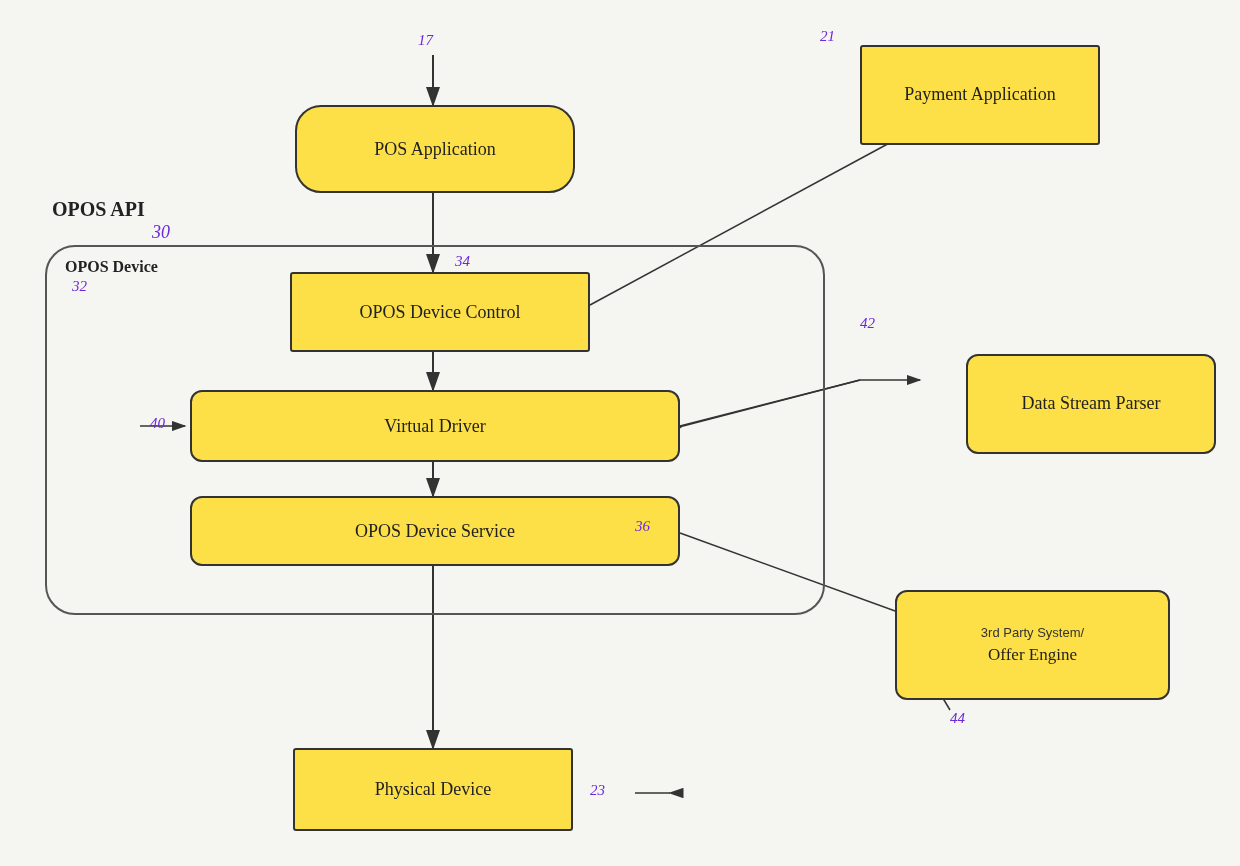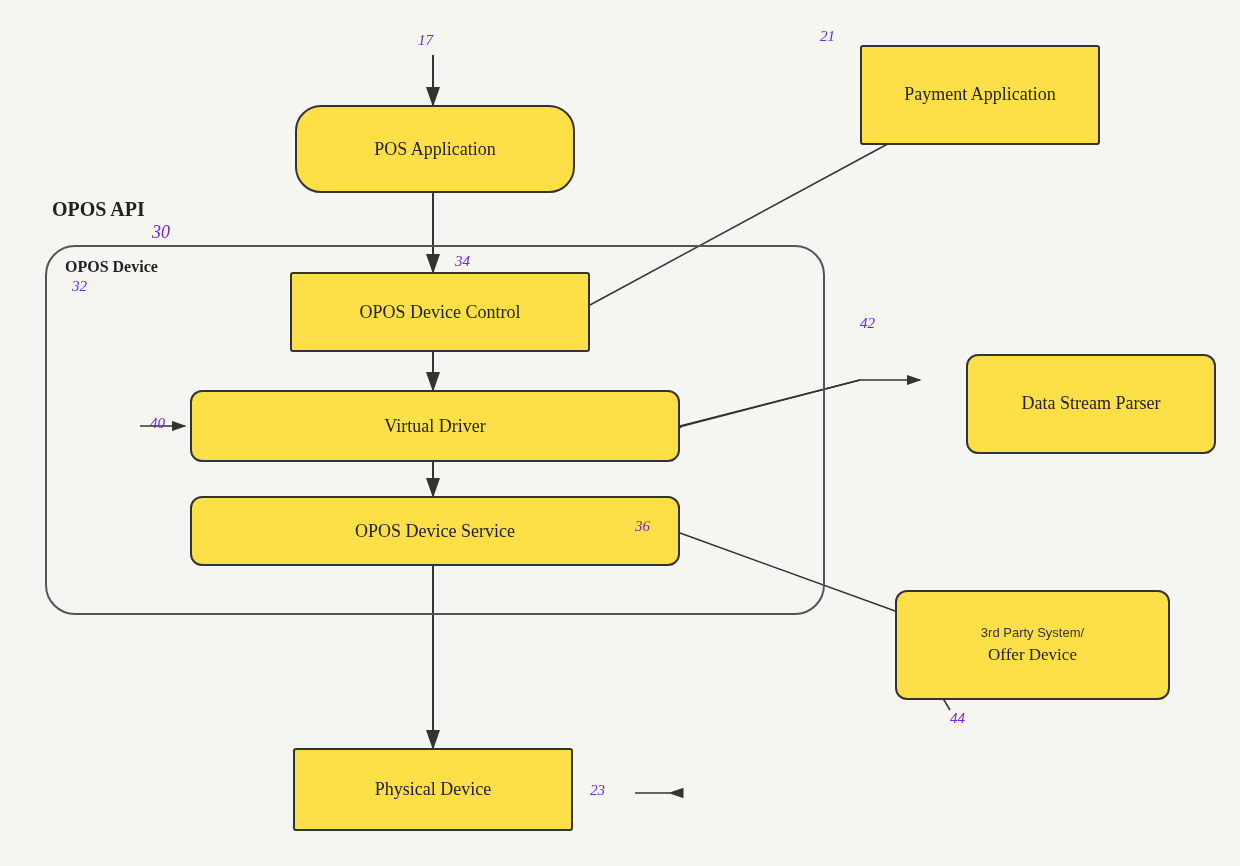--- a/index.html
+++ b/index.html
@@ -160,21 +160,21 @@
 
   <div class="box box-rounded" style="left: 966px; top: 330px; width: 250px; height: 100px; margin-top: 24px;">
     <span style="text-align:center; line-height:1.4;">Data Stream Parser</span>
   </div>
 
   <span class="ref-number" style="left: 860px; top: 315px;">42</span>
 
   <div class="box box-rounded" style="left: 895px; top: 590px; width: 275px; height: 110px;">
     <div style="text-align:center; line-height: 1.5;">
       <div class="handwritten" style="font-size:13px; color:#333;">3rd Party System/</div>
-      <div style="font-size:17px;">Offer Device</div>
+      <div style="font-size:17px;">Offer Engine</div>
     </div>
   </div>
 
   <span class="ref-number" style="left: 950px; top: 710px;">44</span>
 
   <div class="box box-sharp" style="left: 293px; top: 748px; width: 280px; height: 83px;">
     <span>Physical Device</span>
   </div>
 
   <span class="ref-number" style="left: 590px; top: 782px;">23</span>

